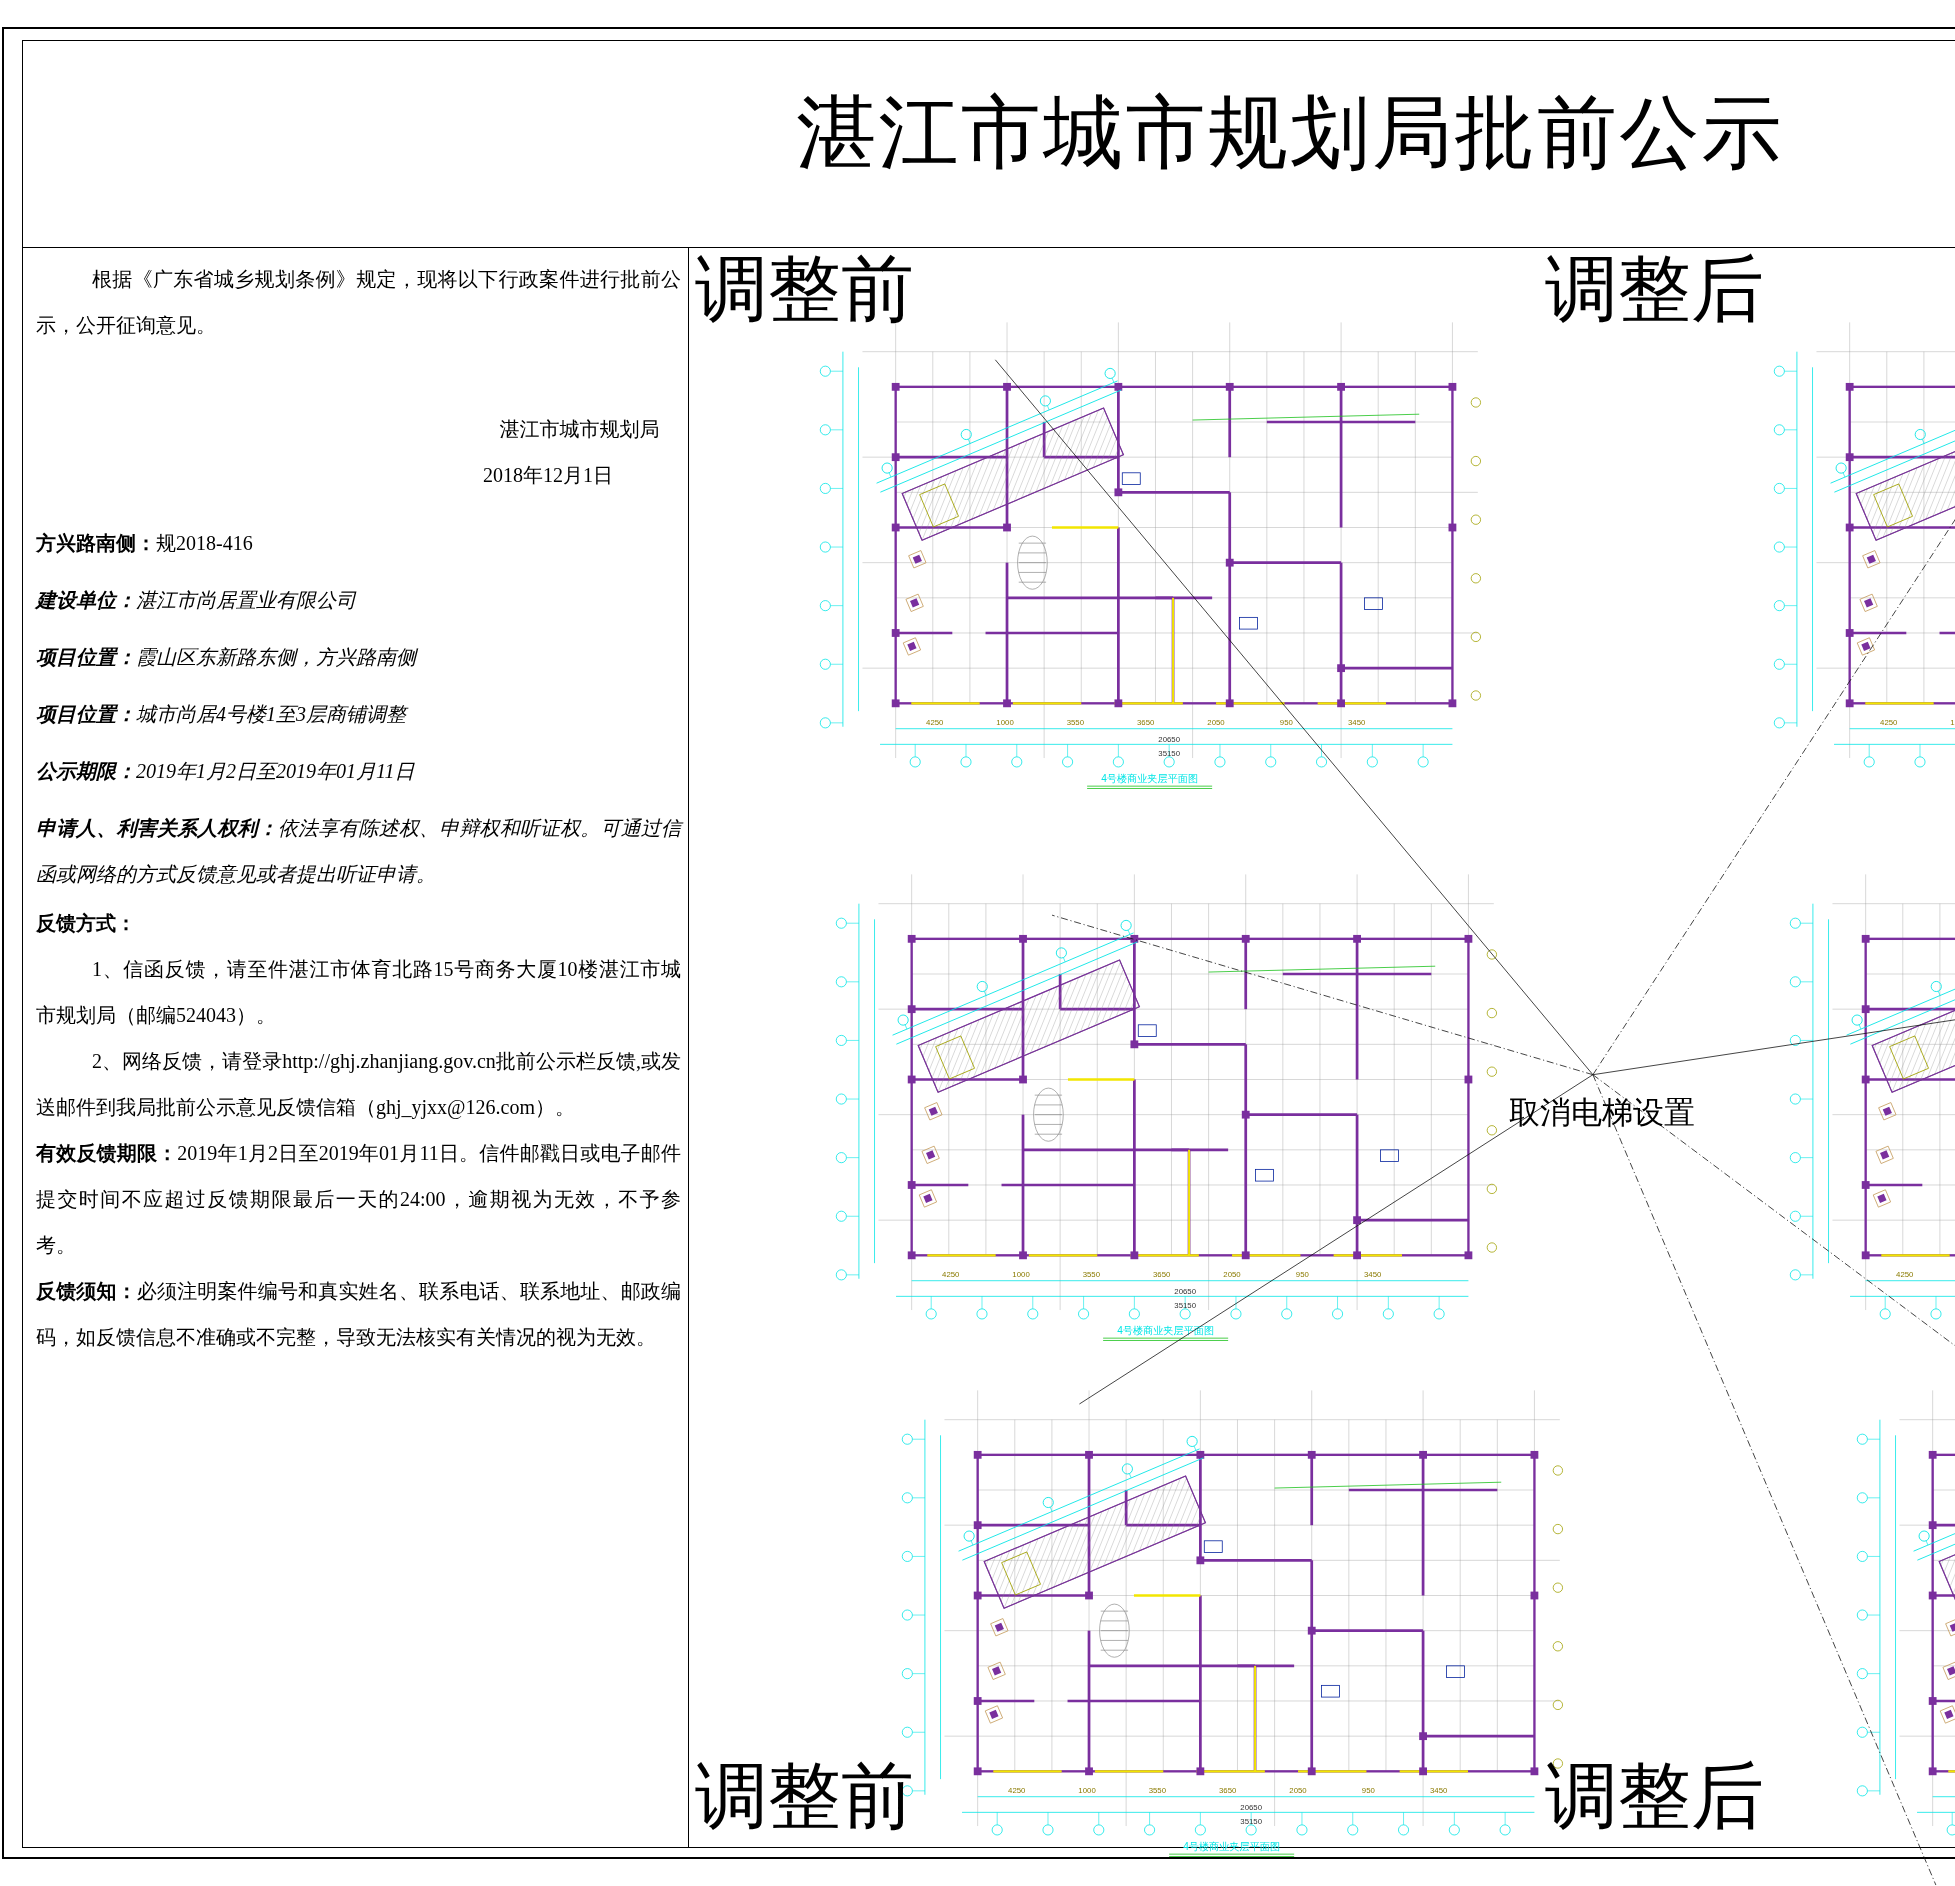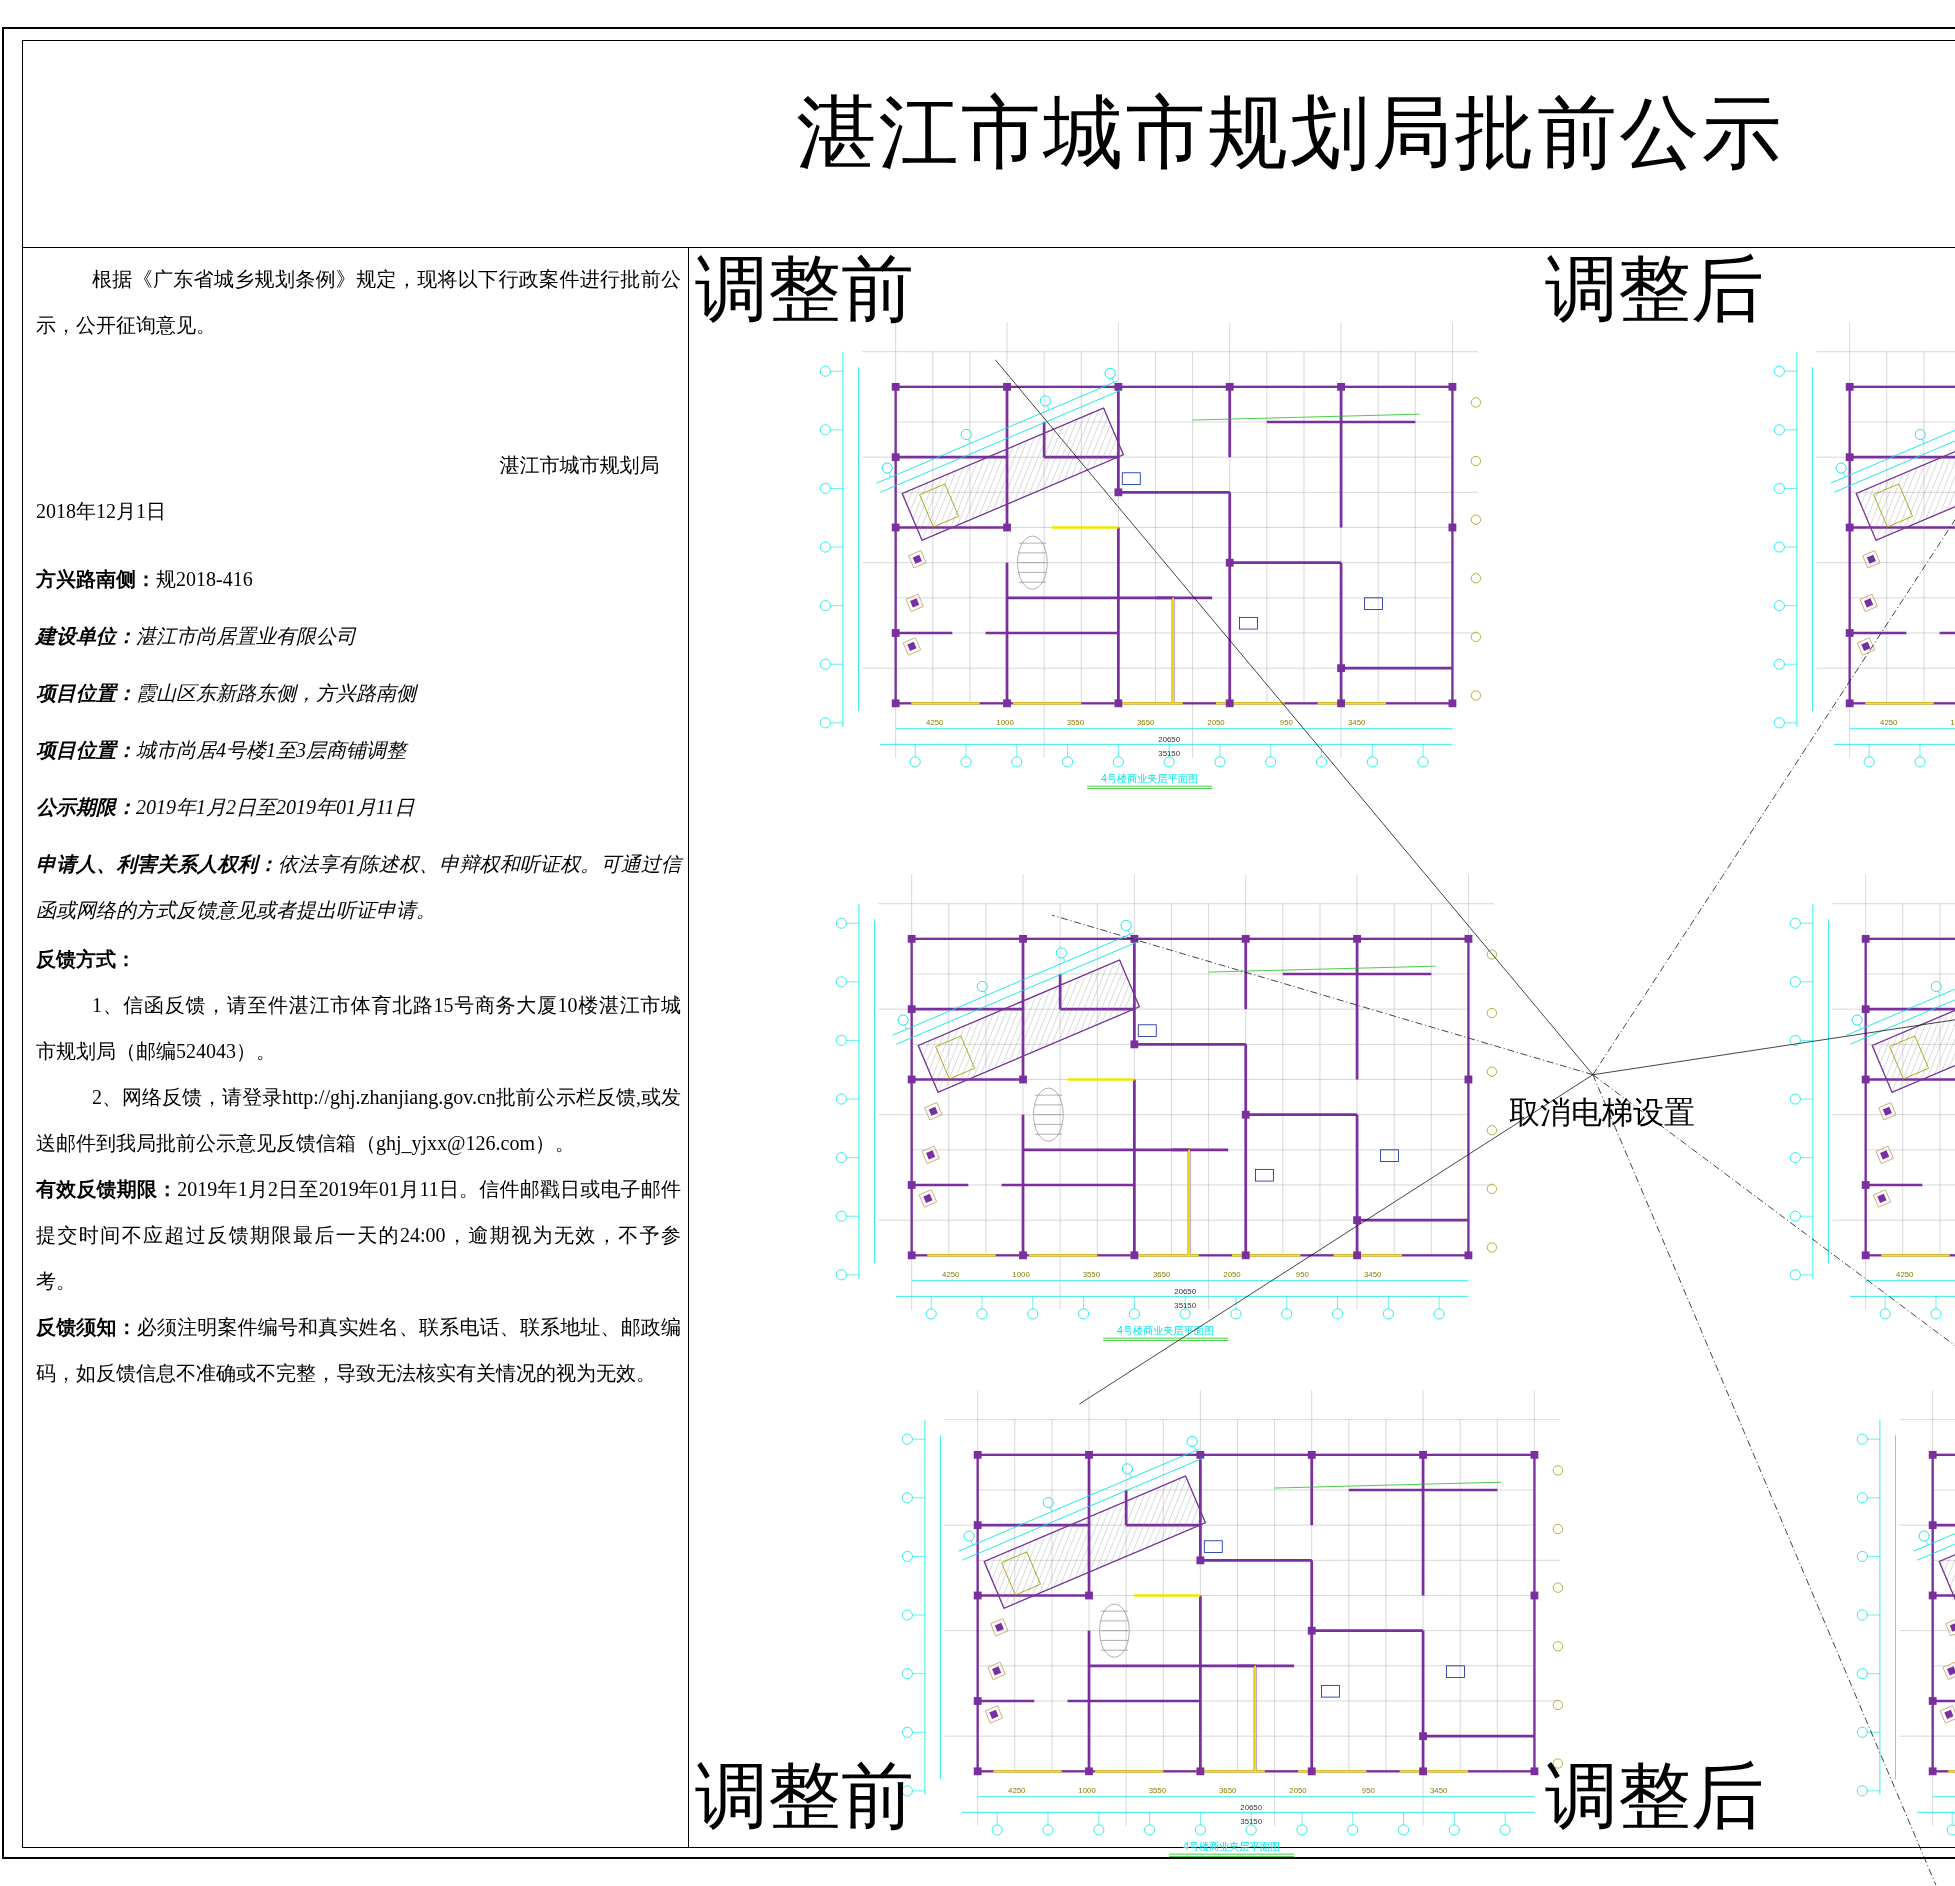--- a/index.html
+++ b/index.html
@@ -17,23 +17,23 @@
   
   .page-title{position:absolute;left:22px;top:80px;width:2536px;text-align:center;
               font-size:80px;letter-spacing:2.3px;white-space:nowrap;}
 
   
   .notice{position:absolute;left:36px;top:256px;width:645px;font-size:20px;
           line-height:46px;word-break:break-all;text-align:justify;}
   .notice p{margin:0;}
   .notice .indent{text-indent:56px;}
   .notice b{font-weight:bold;}
-  .sig-block{margin-top:94px;}
+  .sig-block{margin-top:58px;}
   .sig-name{text-align:right;padding-right:21.5px;}
-  .sig-date{padding-right:68px;}
+  .sig-date{text-align:right;padding-right:68px;}
   .fields{margin-top:21.5px;}
   .fields p.gap{margin-top:11px;font-style:italic;}
   .fields p.tight{margin-top:3.9px;}
 
   
   .plabel{position:absolute;font-size:73px;line-height:78px;white-space:nowrap;}
   #lbl-before-top{left:695px;top:251px;}
   #lbl-after-top{left:1545px;top:251px;}
   #lbl-before-bottom{left:695px;top:1758px;}
   #lbl-after-bottom{left:1545px;top:1758px;}

